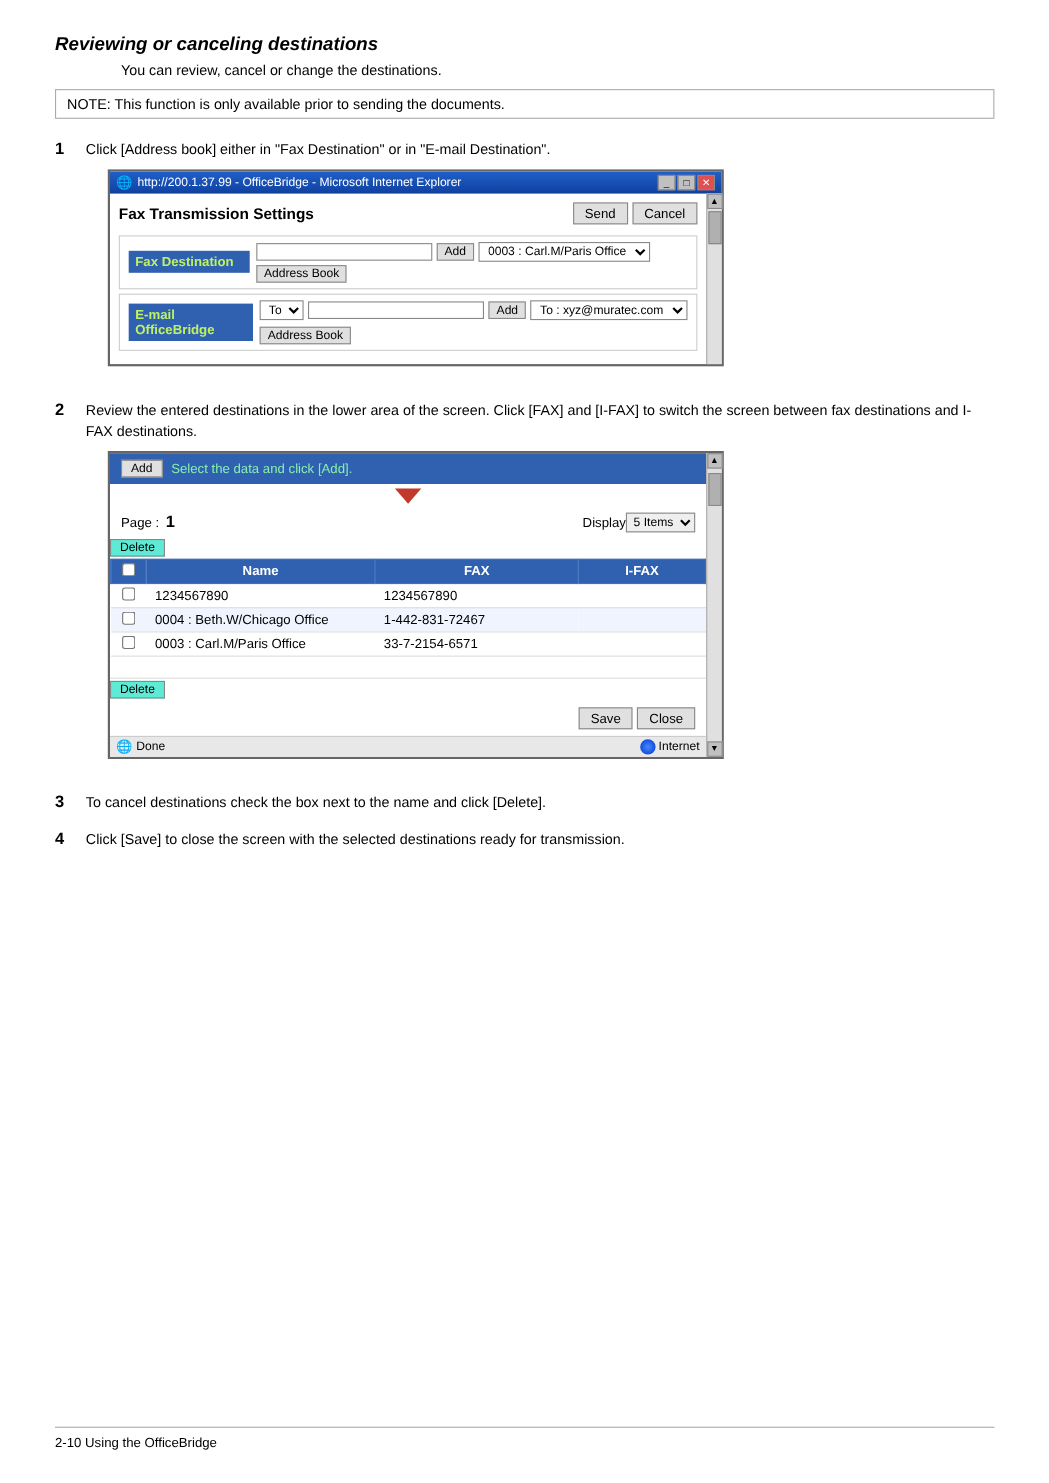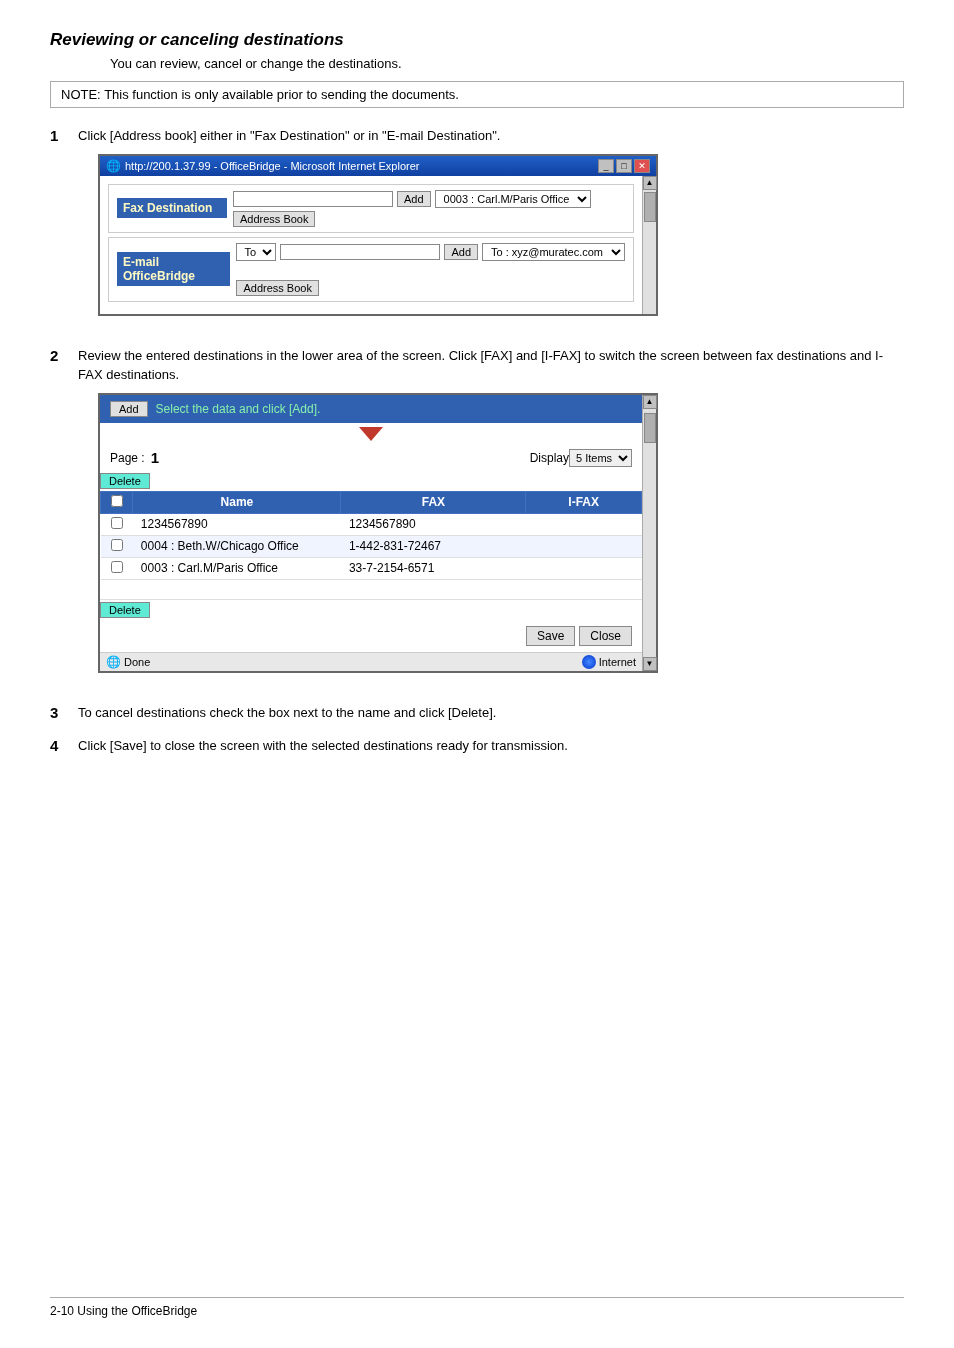--- a/index.html
+++ b/index.html
@@ -136,21 +136,21 @@
       margin-bottom: 4px;
       display: flex;
       align-items: center;
       gap: 6px;
     }
     .dest-label {
       font-weight: bold;
       font-size: 12px;
       min-width: 110px;
       background: #3060b0;
-      color: #fef9c3;
+      color: #bef264;
       padding: 3px 6px;
     }
     .dest-controls {
       display: flex;
       align-items: center;
       gap: 4px;
       flex: 1;
     }
     .dest-add-btn {
       border: 1px solid #888;
@@ -401,38 +401,45 @@
           <div class="browser-ctrl-btn">_</div>
           <div class="browser-ctrl-btn">□</div>
           <div class="browser-ctrl-btn close-btn">✕</div>
         </div>
       </div>
 
       <div class="browser-scroll-container">
         <div class="browser-main-content">
           <div class="browser-body">
 
+            <div class="fax-header">
+              <div class="fax-header-title">Fax Transmission Settings</div>
+              <div class="fax-header-buttons">
+                <button class="win-button">Send</button>
+                <button class="win-button">Cancel</button>
+              </div>
+            </div>
 
             <div class="dest-row">
               <div class="dest-label">Fax Destination</div>
               <div class="dest-controls" style="flex-direction:column; align-items:flex-start; gap:3px;">
                 <div style="display:flex; align-items:center; gap:4px;">
                   <input class="dest-input" type="text" value="" style="">
                   <button class="dest-add-btn">Add</button>
                   <select class="dest-dropdown">
                     <option>0003 : Carl.M/Paris Office</option>
                   </select>
                 </div>
                 <button class="dest-address-book">Address Book</button>
               </div>
             </div>
 
             <div class="dest-row">
               <div class="dest-label">E-mail OfficeBridge</div>
-              <div class="dest-controls" style="flex-direction:column; align-items:flex-start; gap:19px;">
+              <div class="dest-controls" style="flex-direction:column; align-items:flex-start; gap:6px;">
                 <div style="display:flex; align-items:center; gap:4px;">
                   <select class="to-select">
                     <option>To</option>
                   </select>
                   <input class="dest-input" type="text" value="" style="">
                   <button class="dest-add-btn">Add</button>
                   <select class="dest-dropdown">
                     <option>To : xyz@muratec.com</option>
                   </select>
                 </div>

